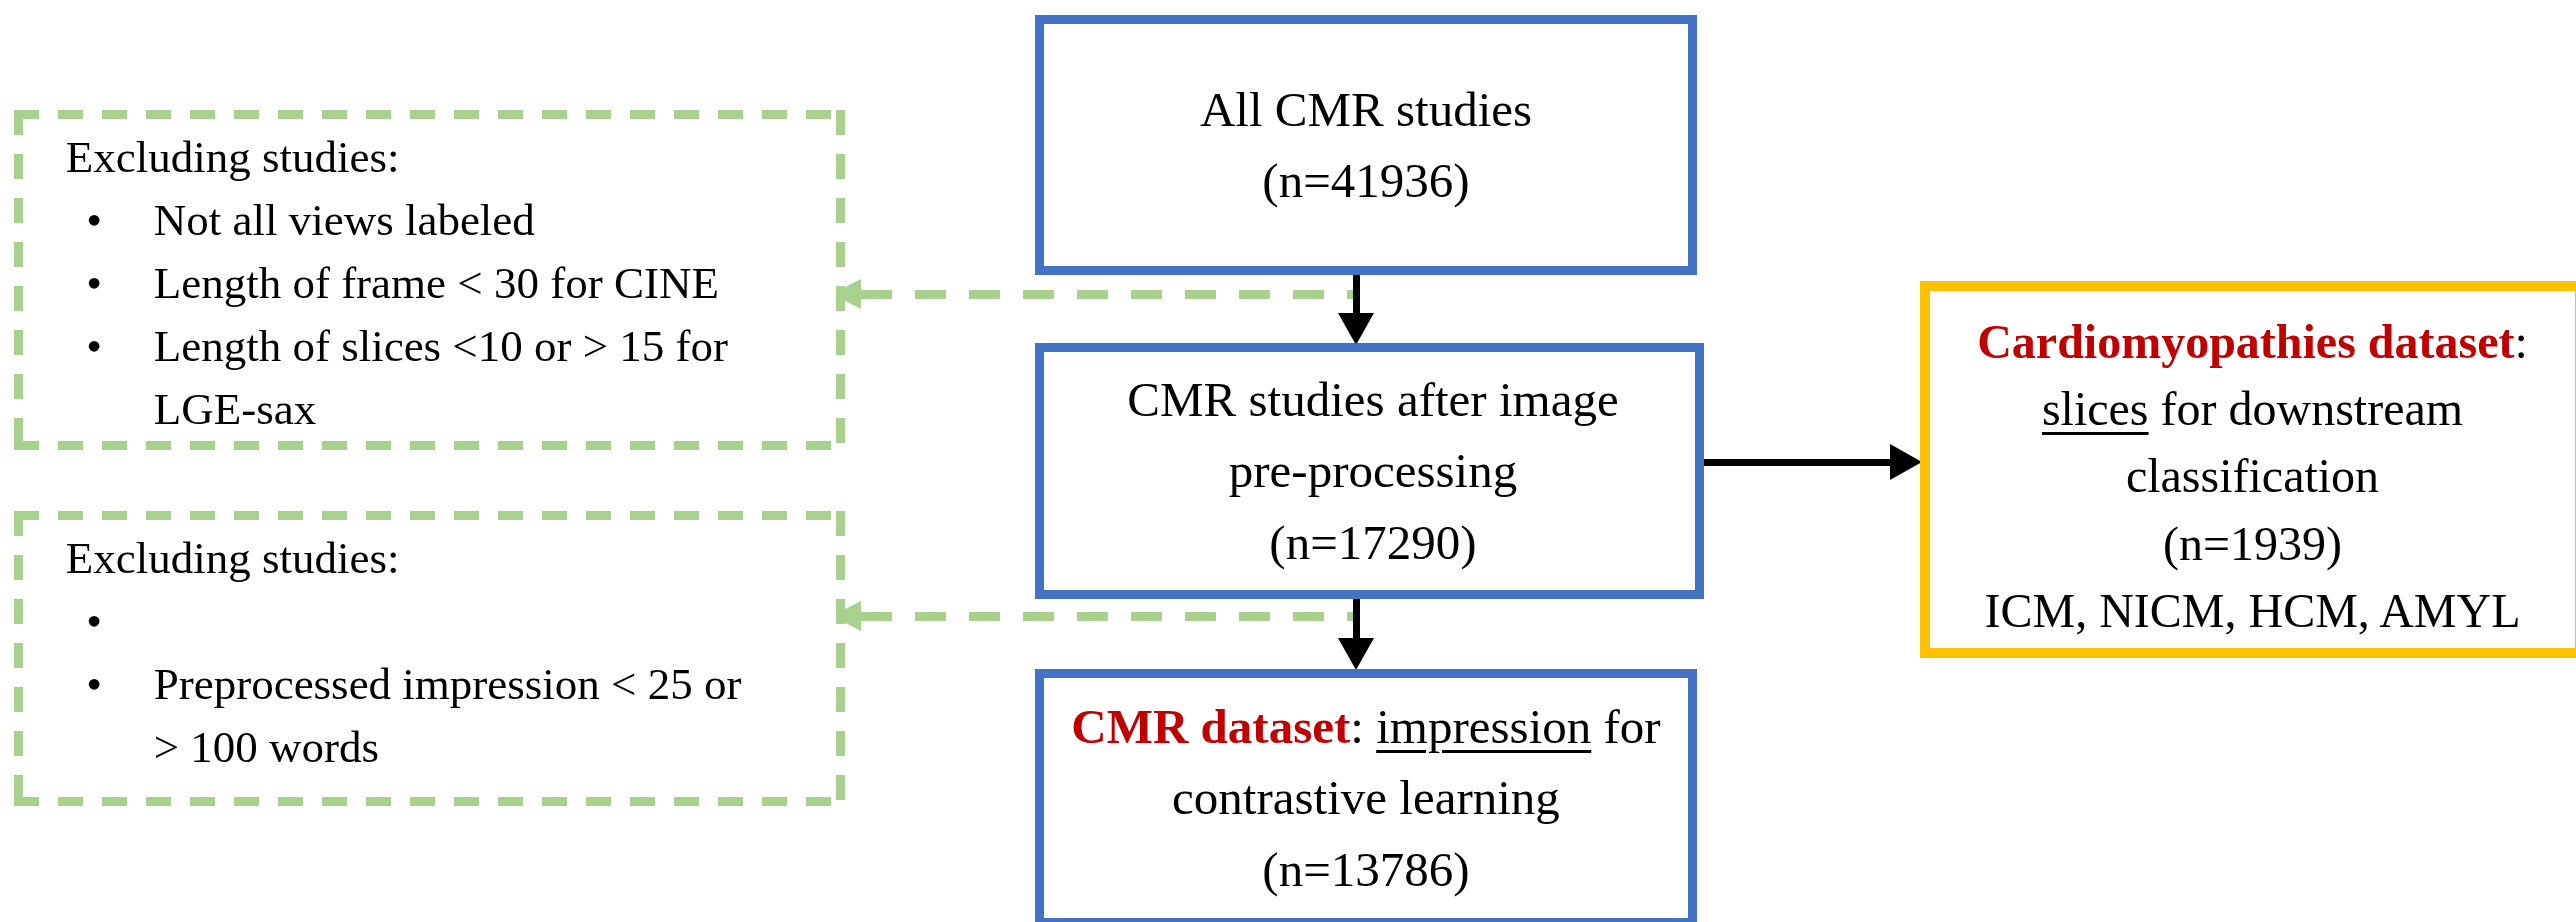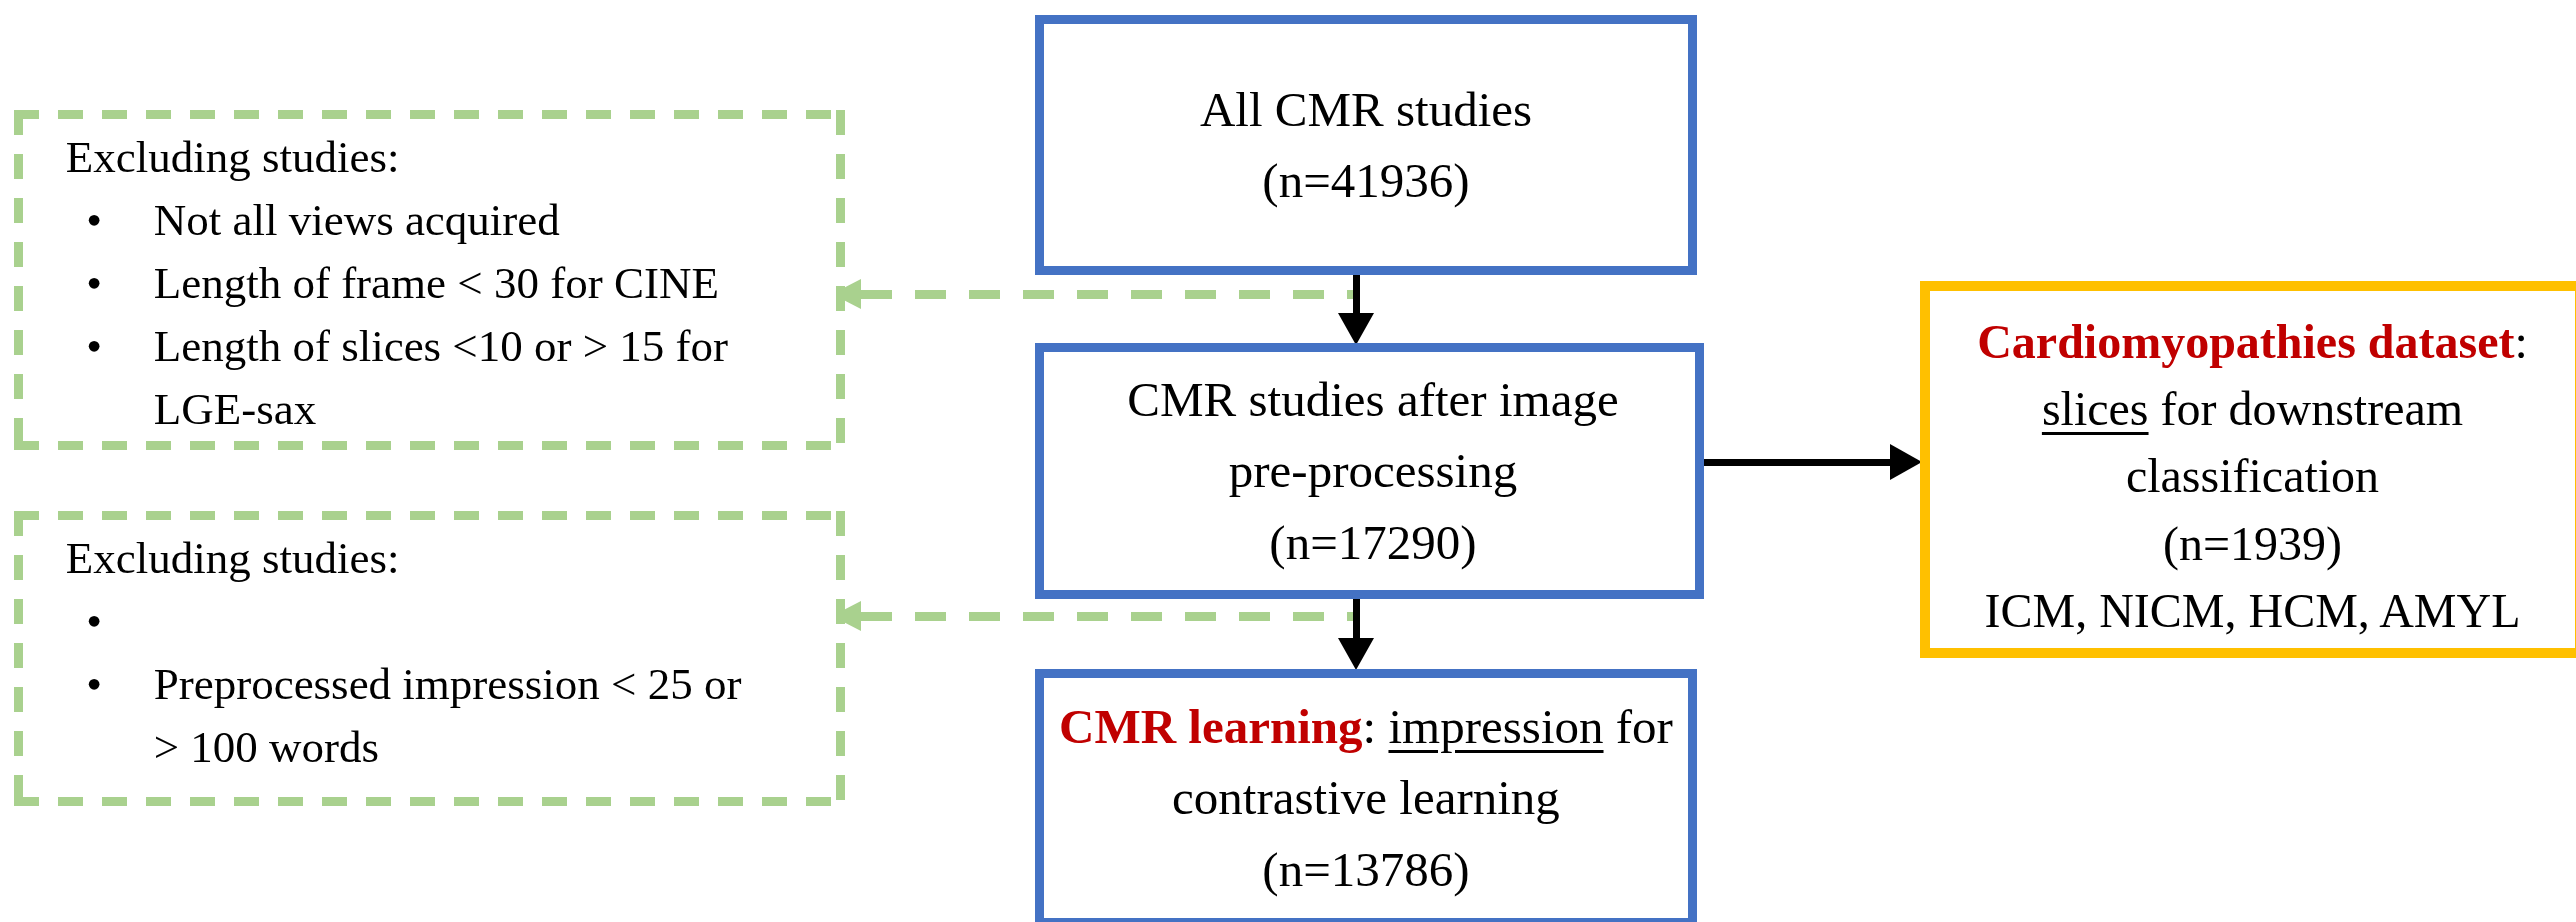--- a/index.html
+++ b/index.html
@@ -111,21 +111,21 @@
 
   <div class="excl-box" style="left:13.7px; top:110px; width:831px; height:340px;">
     <div class="dash-top"></div>
     <div class="dash-bottom"></div>
     <div class="dash-left"></div>
     <div class="dash-right"></div>
     <div class="excl-content">
       <div class="excl-title">Excluding studies:</div>
       <div class="bullet-row">
         <span class="bullet-dot">•</span>
-        <span class="bullet-text">Not all views acquired</span>
+        <span class="bullet-text">Not all views labeled</span>
       </div>
       <div class="bullet-row">
         <span class="bullet-dot">•</span>
         <span class="bullet-text">Length of frame &lt; 30 for CINE</span>
       </div>
       <div class="bullet-row">
         <span class="bullet-dot">•</span>
         <span class="bullet-text">Length of slices &lt;10 or &gt; 15 for
 LGE-sax</span>
       </div>
@@ -156,21 +156,21 @@
   </div>
 
   <div class="blue-box" style="left:1035px; top:343px; width:644px; height:238px;padding-left:7px;">
     <div class="box-text pre">CMR studies after image
 pre-processing
 (n=17290)</div>
   </div>
 
   <div class="blue-box" style="left:1035px; top:669px; width:644px; height:240px;">
     <div class="box-text">
-      <div class="tline"><span class="red-bold">CMR learning</span><span>: </span><span class="underline">impression</span><span> for</span></div>
+      <div class="tline"><span class="red-bold">CMR dataset</span><span>: </span><span class="underline">impression</span><span> for</span></div>
       <div class="tline">contrastive learning</div>
       <div class="tline">(n=13786)</div>
     </div>
   </div>
 
   <div class="gold-box" style="left:1920px; top:281px; width:645px; height:357px;">
     <div class="box-text">
       <div class="tline"><span class="red-bold">Cardiomyopathies dataset</span><span>:</span></div>
       <div class="tline"><span class="underline">slices</span><span> for downstream</span></div>
       <div class="tline">classification</div>

